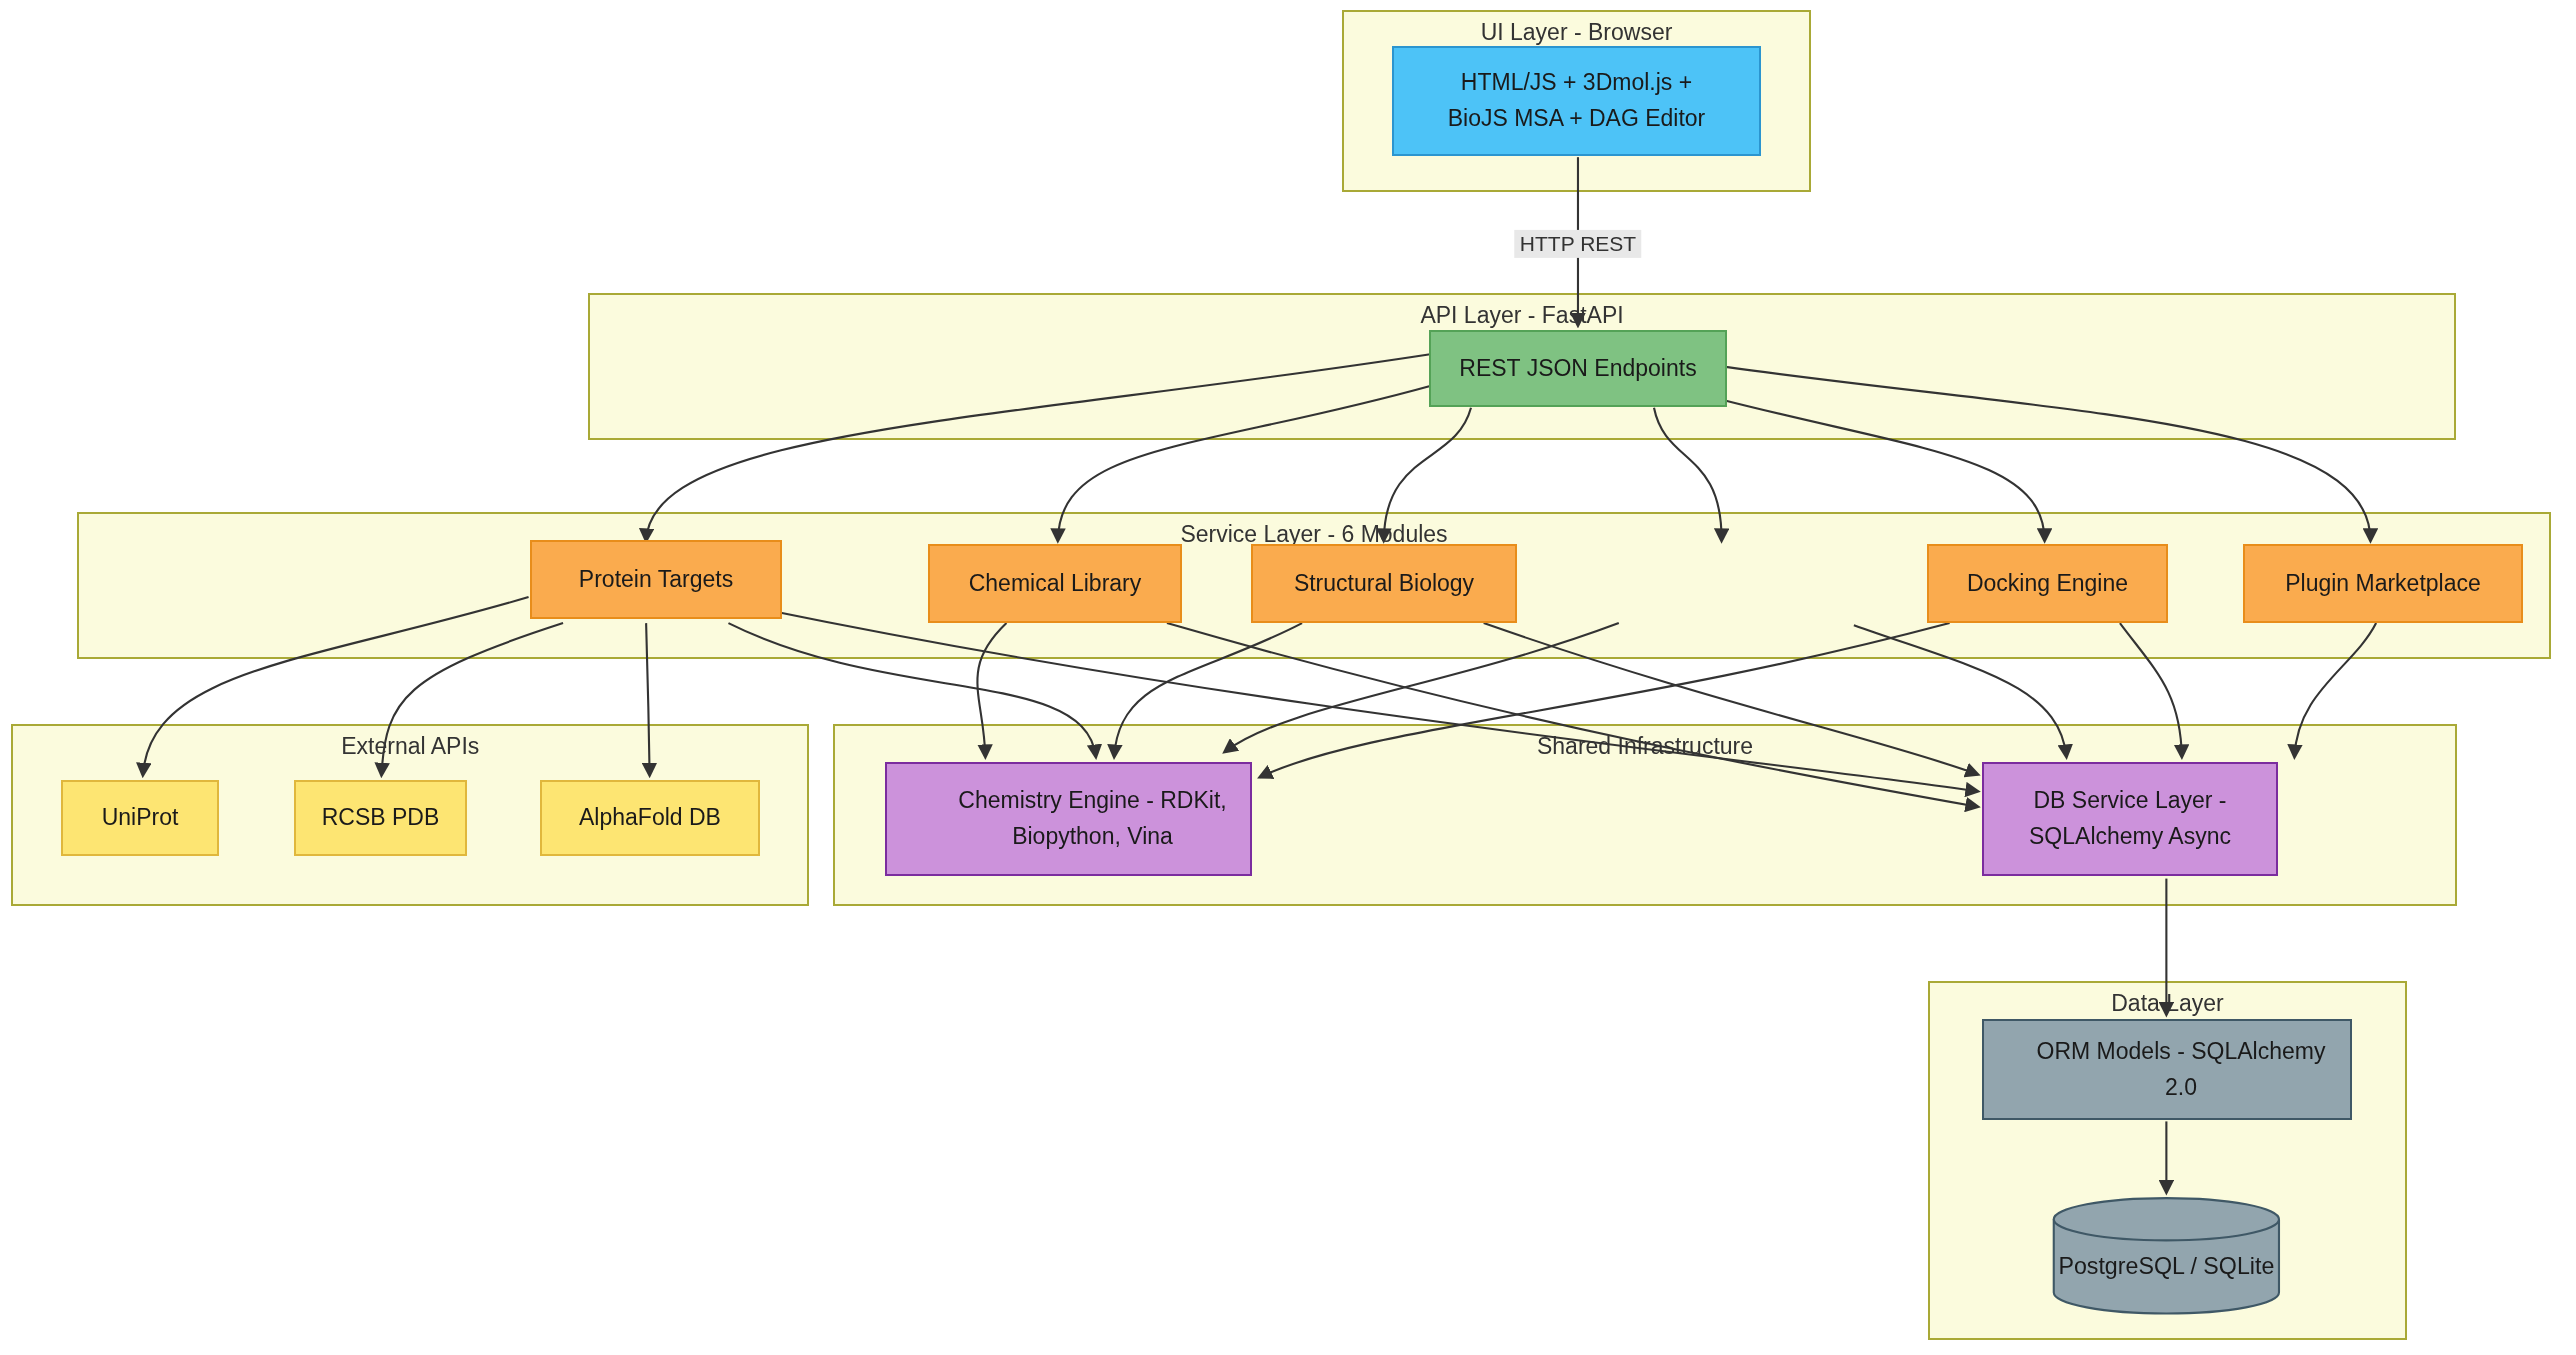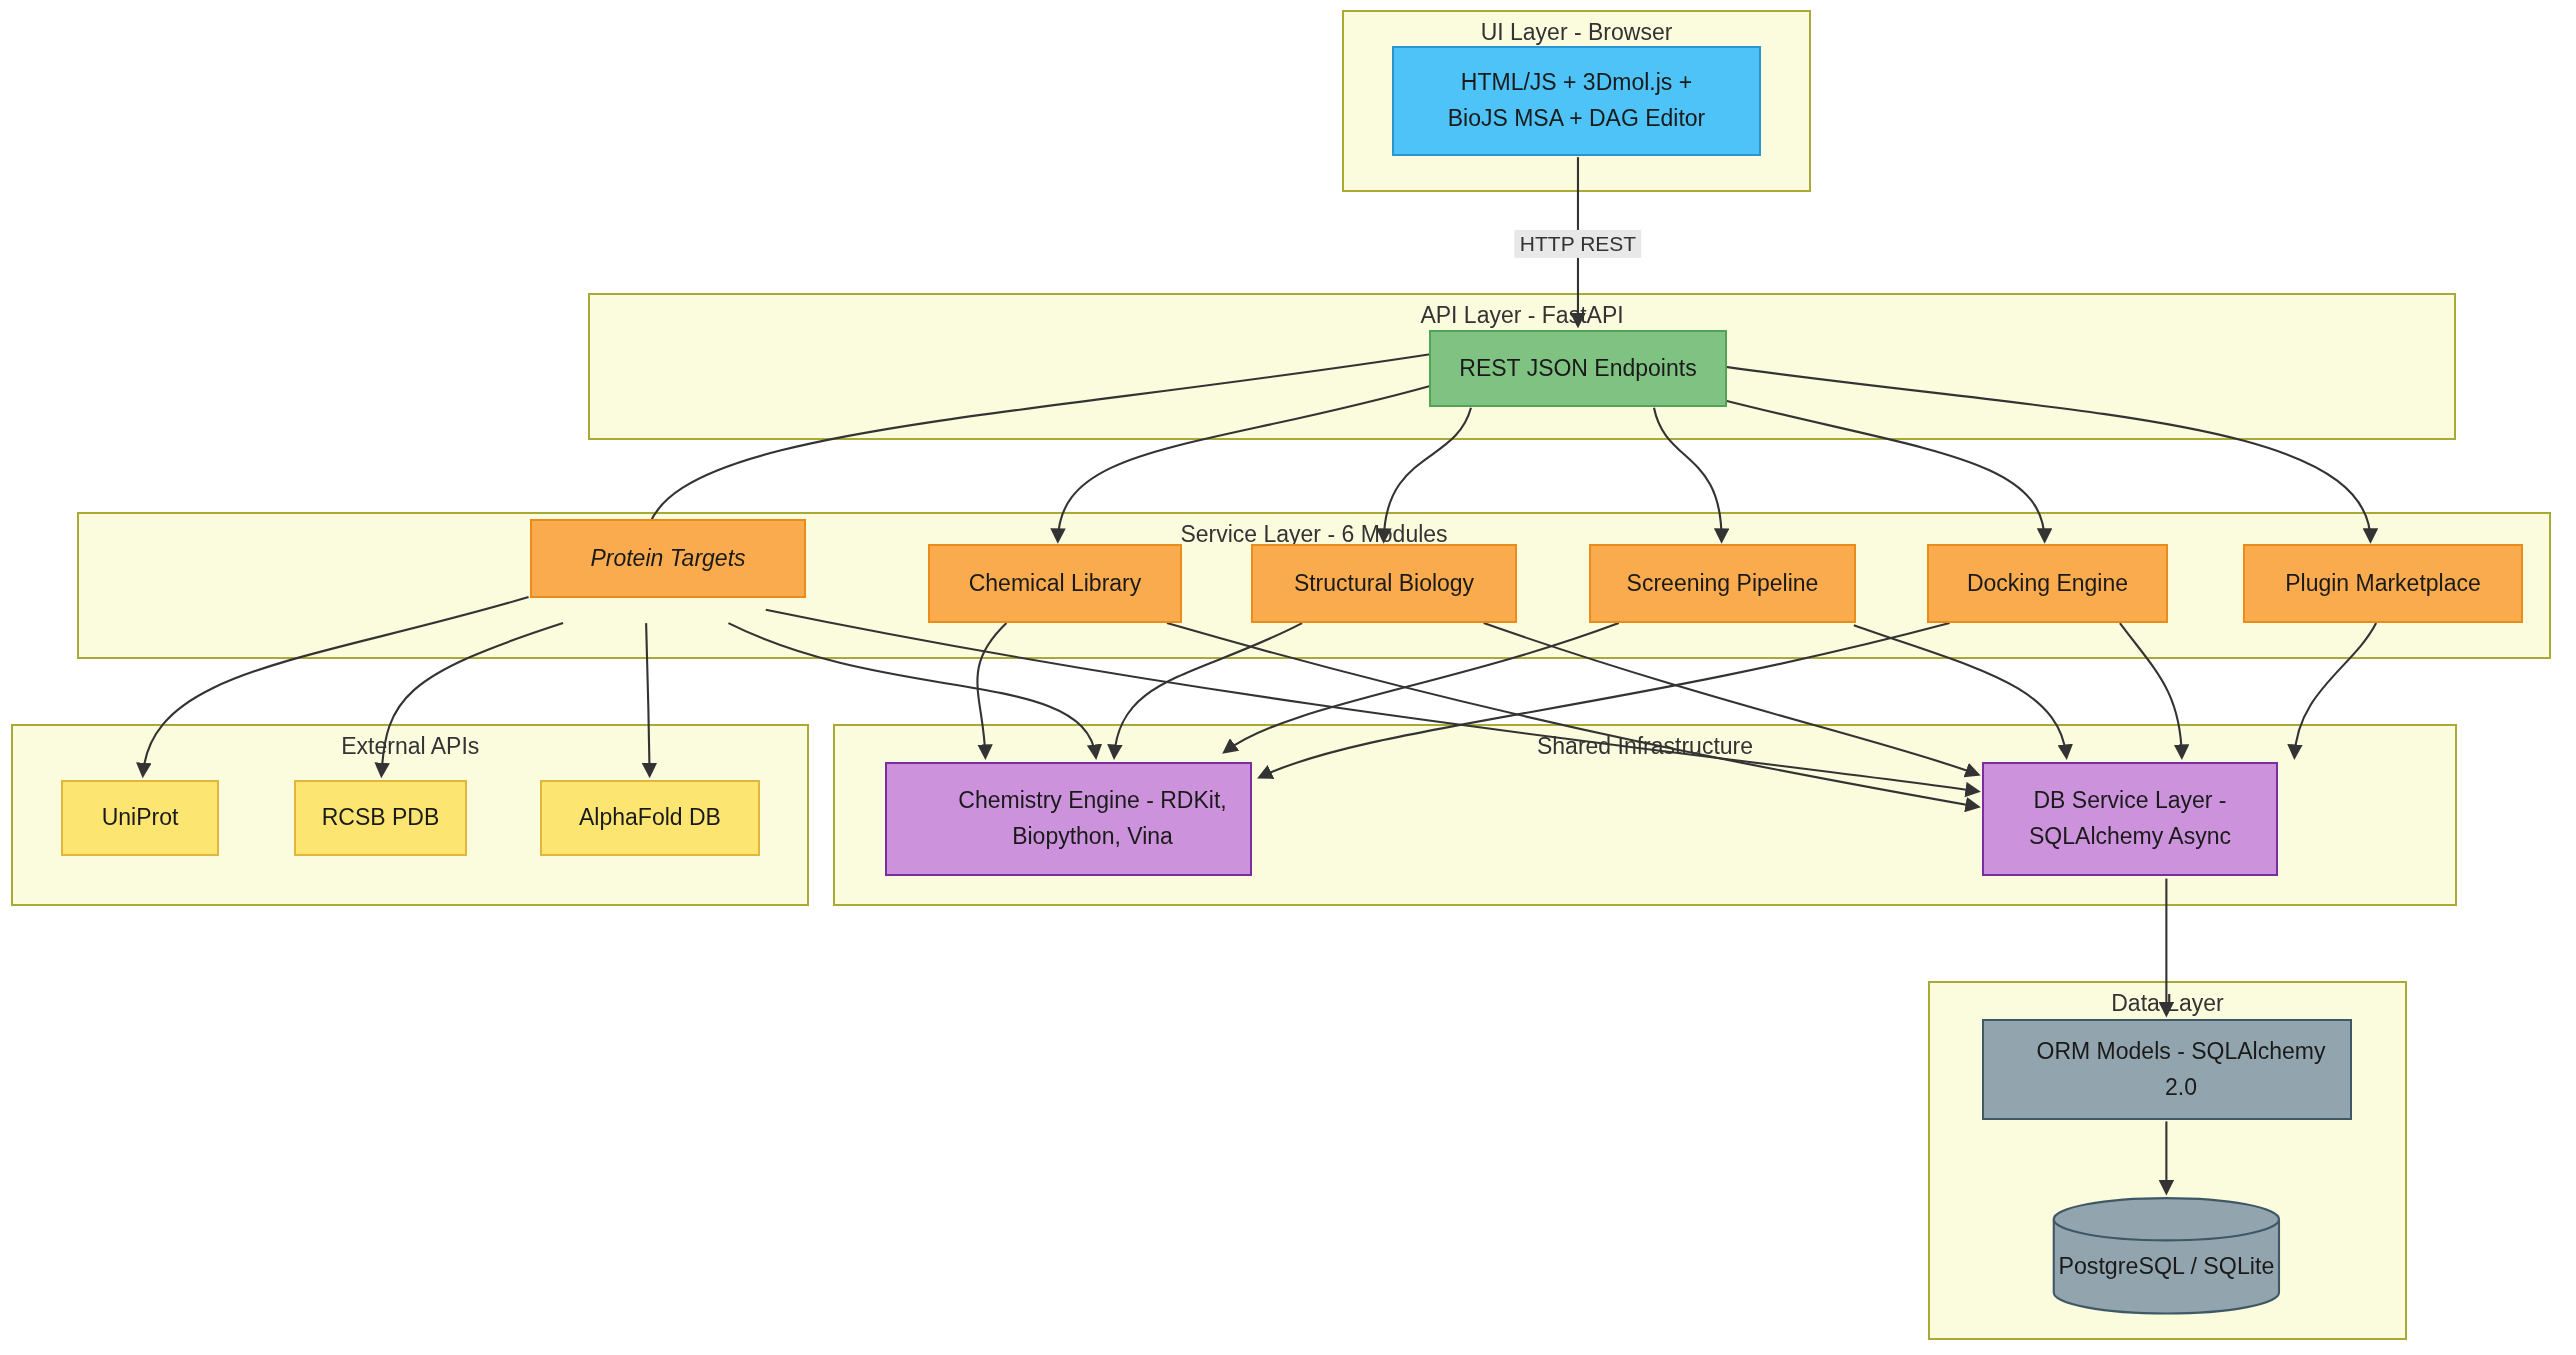--- a/index.html
+++ b/index.html
@@ -91,24 +91,23 @@
     <g>
       <path d="M 2918 1732 L 2918 1836 A 160 30 0 0 0 3238 1836 L 3238 1732" fill="#92a5ae" stroke="#3f5866" stroke-width="3"></path>
       <ellipse cx="3078" cy="1732" rx="160" ry="30" fill="#92a5ae" stroke="#3f5866" stroke-width="3"></ellipse>
       <text class="cyl-text" x="3078" y="1810">PostgreSQL / SQLite</text>
     </g>
   </svg>
 
   <div class="node n-blue" style="left:1392px;top:46px;width:369px;height:110px;">HTML/JS + 3Dmol.js +
 BioJS MSA + DAG Editor</div>
   <div class="node n-green" style="left:1429px;top:330px;width:298px;height:77px;">REST JSON Endpoints</div>
-  <div class="node n-orange" style="left:530px;top:519px;width:276px;height:79px;font-style:italic;">Protein Targets</div>
+  <div class="node n-orange" style="left:530px;top:540px;width:252px;height:79px;">Protein Targets</div>
   <div class="node n-orange" style="left:928px;top:544px;width:254px;height:79px;">Chemical Library</div>
   <div class="node n-orange" style="left:1251px;top:544px;width:266px;height:79px;">Structural Biology</div>
-  <div class="node n-orange" style="left:1589px;top:544px;width:267px;height:79px;">Screening Pipeline</div>
   <div class="node n-orange" style="left:1927px;top:544px;width:241px;height:79px;">Docking Engine</div>
   <div class="node n-orange" style="left:2243px;top:544px;width:280px;height:79px;">Plugin Marketplace</div>
   <div class="node n-yellow" style="left:61px;top:780px;width:158px;height:76px;">UniProt</div>
   <div class="node n-yellow" style="left:294px;top:780px;width:173px;height:76px;">RCSB PDB</div>
   <div class="node n-yellow" style="left:540px;top:780px;width:220px;height:76px;">AlphaFold DB</div>
   <div class="node n-purple" style="left:885px;top:762px;width:367px;height:114px;padding-left:48px;">Chemistry Engine - RDKit,
 Biopython, Vina</div>
   <div class="node n-purple" style="left:1982px;top:762px;width:296px;height:114px;">DB Service Layer -
 SQLAlchemy Async</div>
   <div class="node n-gray" style="left:1982px;top:1019px;width:370px;height:101px;">ORM Models - SQLAlchemy

